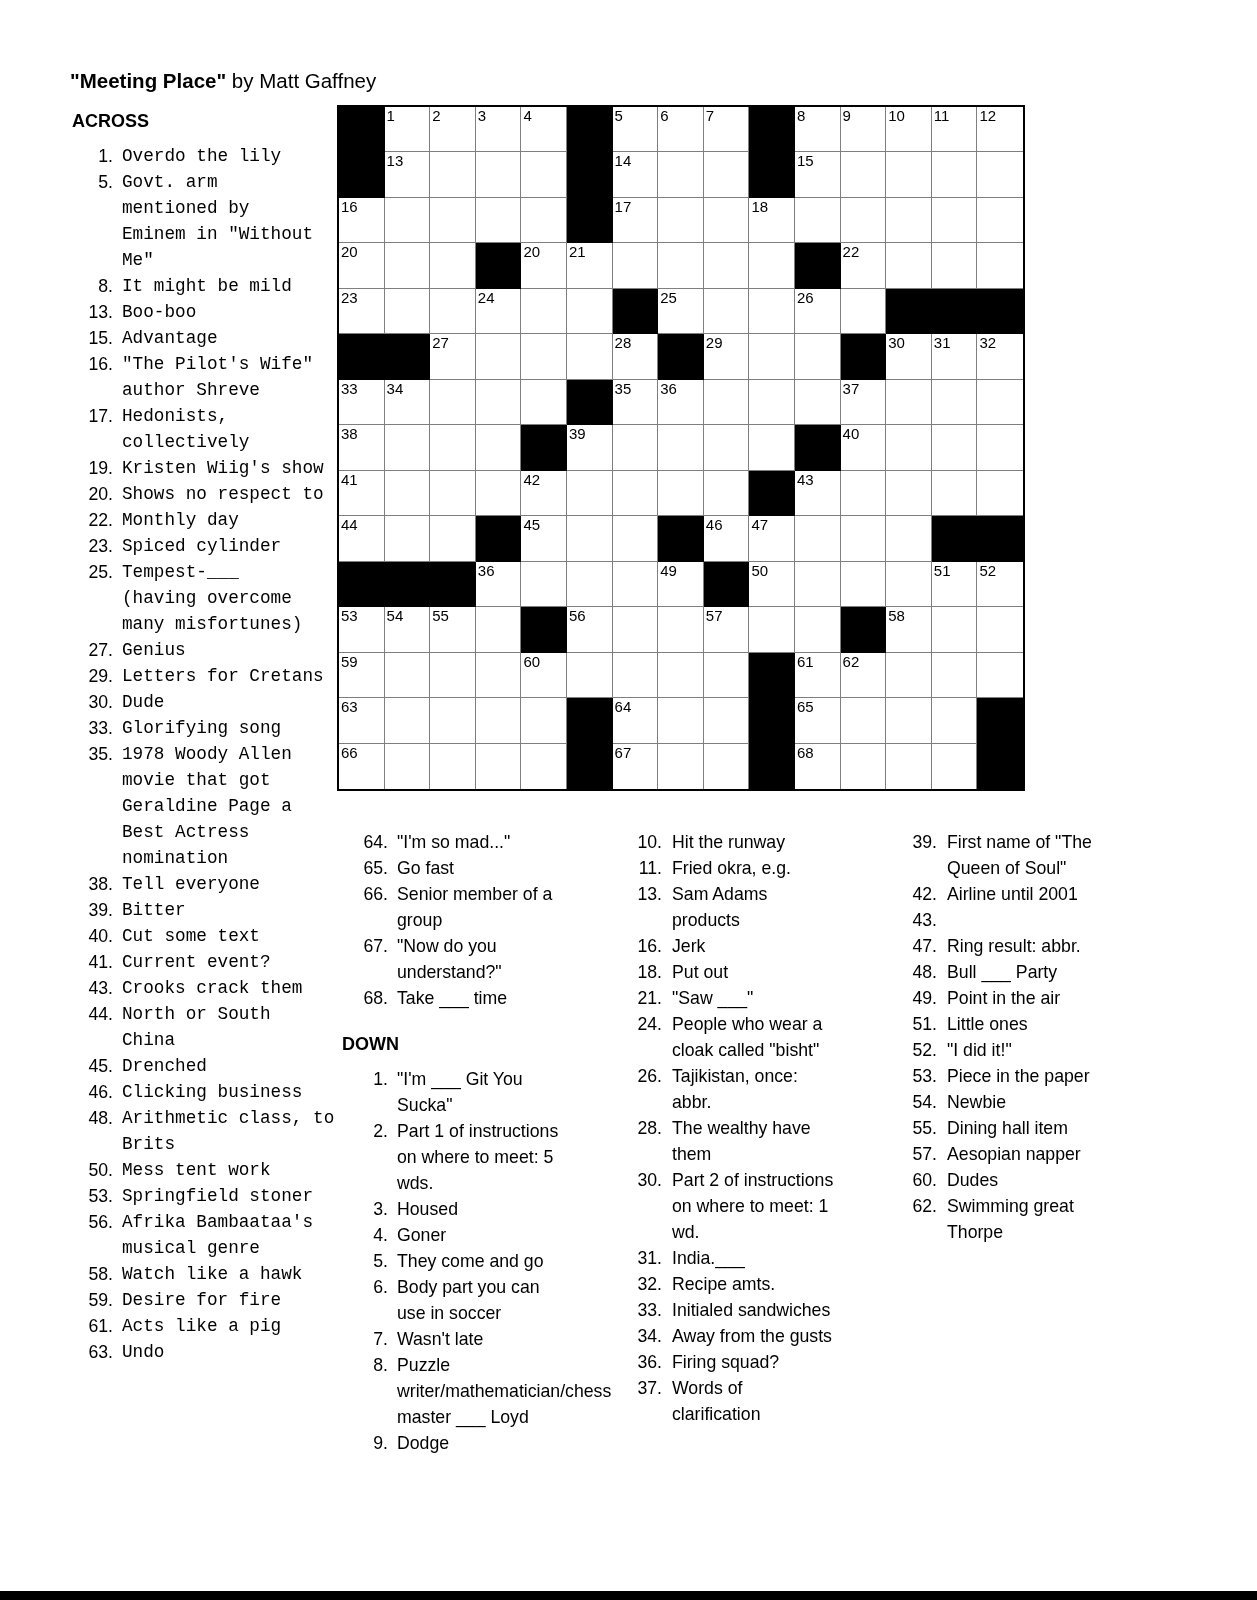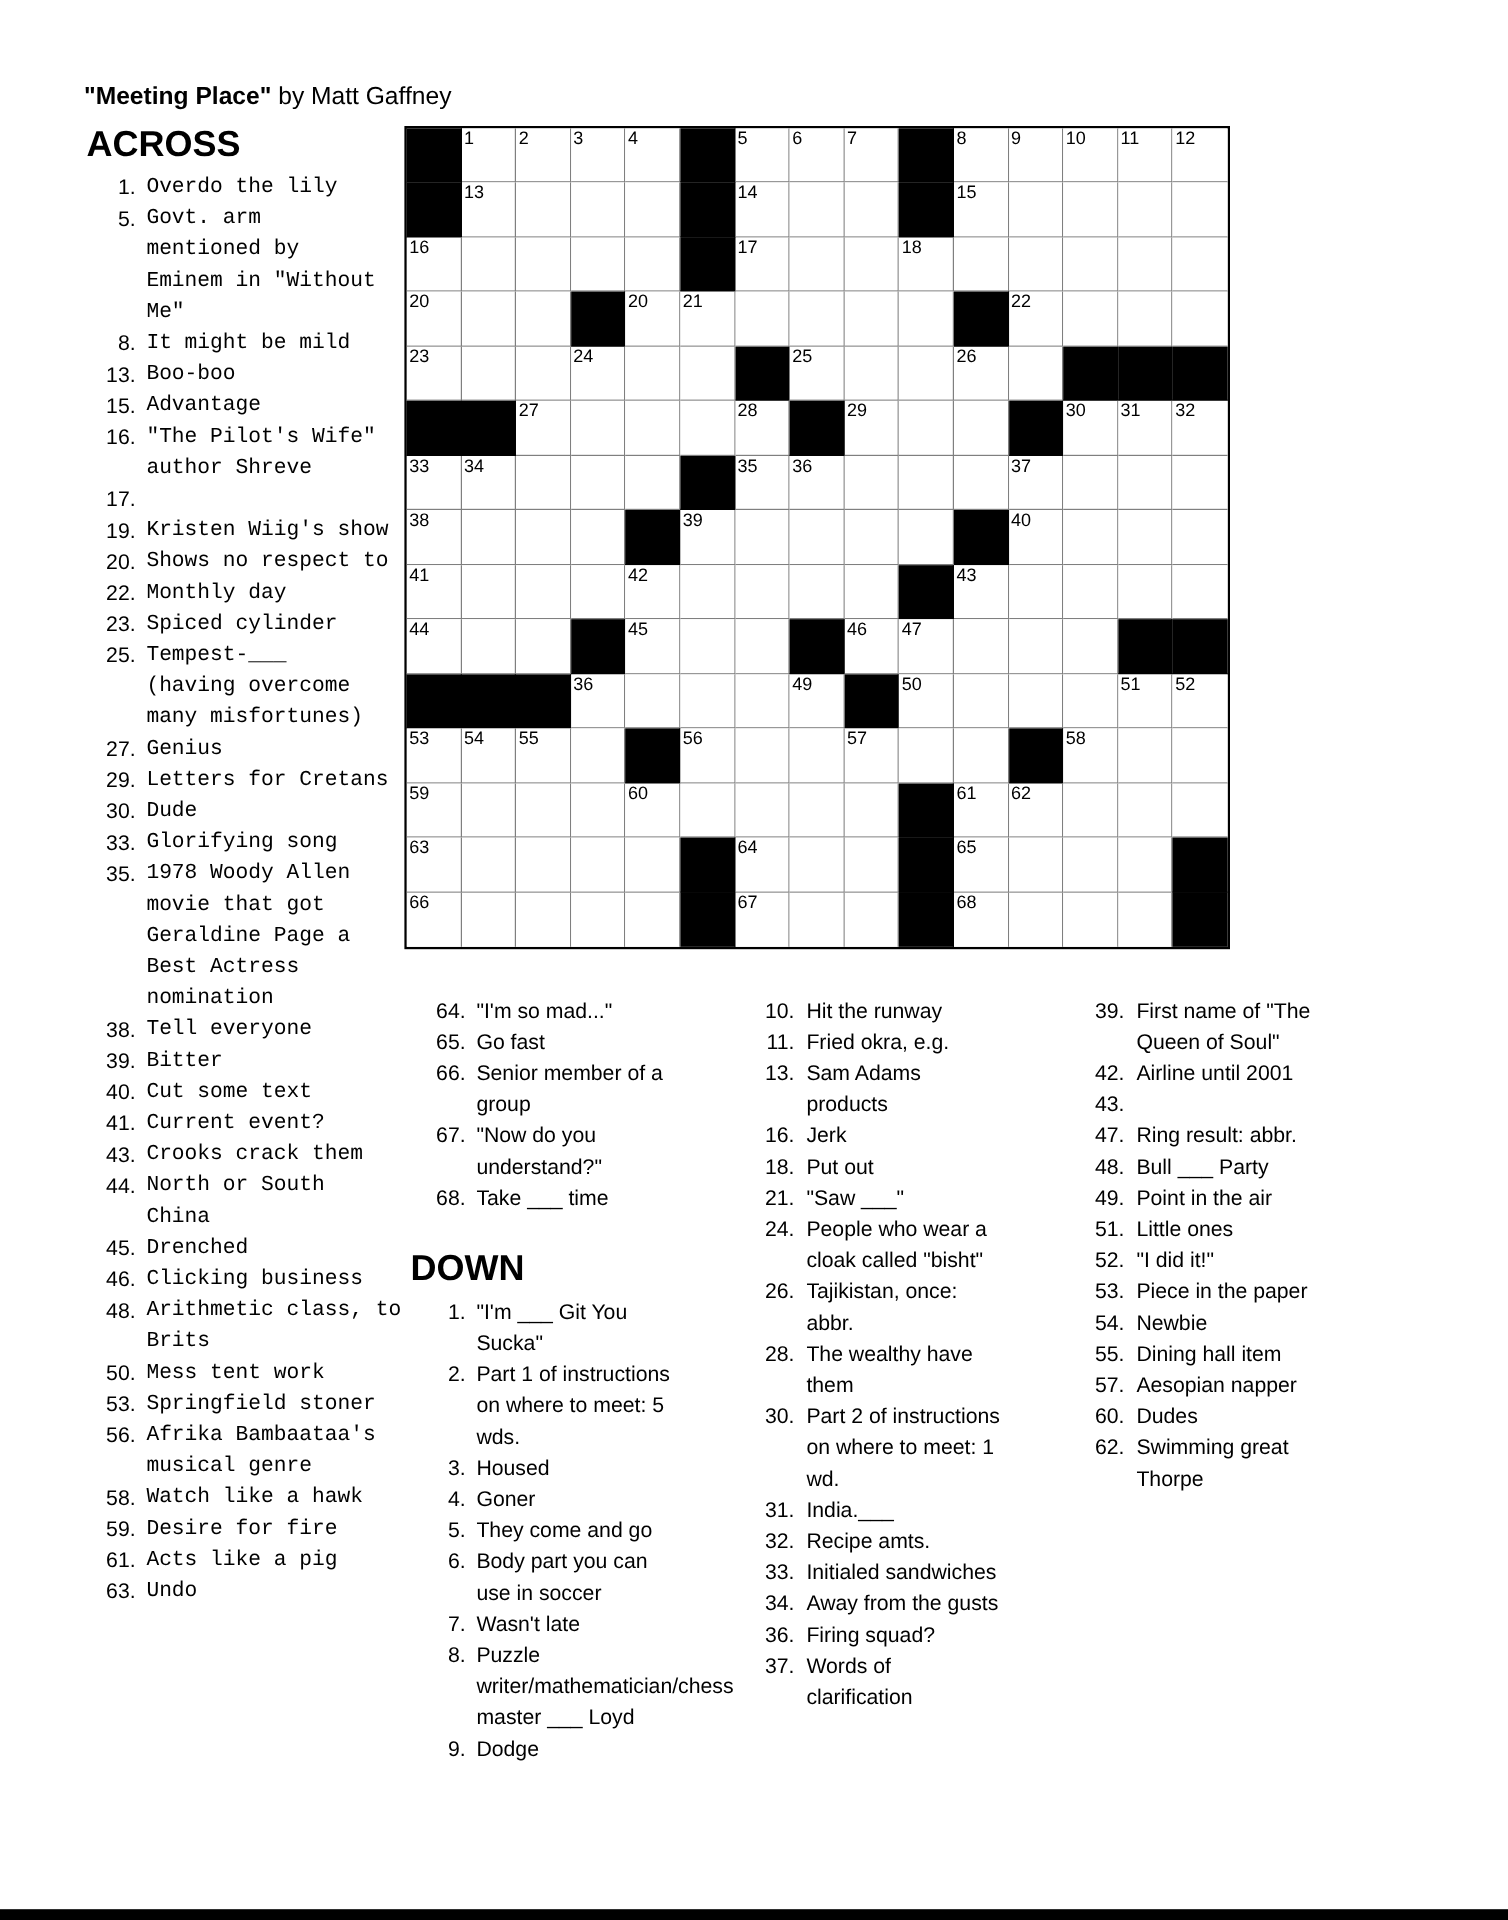--- a/index.html
+++ b/index.html
@@ -11,23 +11,23 @@
     font-family: "Liberation Sans", sans-serif;
     color: #000;
     overflow: hidden;
   }
 
   
   .title { position: absolute; left: 70px; top: 69px; font-size: 20.5px; line-height: 24px; white-space: nowrap; }
   .title .t-main { font-weight: bold; }
 
   
-  .heading { font-weight: bold; font-size: 30px; line-height: 26px; margin: 0; }
+  .heading { font-weight: bold; font-size: 18px; line-height: 26px; margin: 0; }
   #across-heading { position: absolute; left: 72px; top: 108px; }
-  #down-heading { margin: 34px 0 9px 0; }
+  #down-heading { margin: 20px 0 9px 0; }
 
   
   .clue-col { position: absolute; font-size: 17.7px; line-height: 26px; }
   .clue { display: flex; align-items: flex-start; }
   .clue .num { flex: none; text-align: right; }
   .clue .txt { white-space: pre-line; }
 
   #col1 { left: 73px;  top: 143px; width: 262px; }
   #col1 .num { width: 40px; margin-right: 9px; }
   #col1 .txt { width: 213px; font-family: Liberation Mono, monospace; }
@@ -109,20 +109,22 @@
         <span class="num">15.</span>
         <span class="txt">Advantage</span>
       </div>
       <div class="clue">
         <span class="num">16.</span>
         <span class="txt">"The Pilot's Wife"
 author Shreve</span>
       </div>
       <div class="clue">
         <span class="num">17.</span>
+        <span class="txt">Hedonists,
+collectively</span>
       </div>
       <div class="clue">
         <span class="num">19.</span>
         <span class="txt">Kristen Wiig's show</span>
       </div>
       <div class="clue">
         <span class="num">20.</span>
         <span class="txt">Shows no respect to</span>
       </div>
       <div class="clue">

